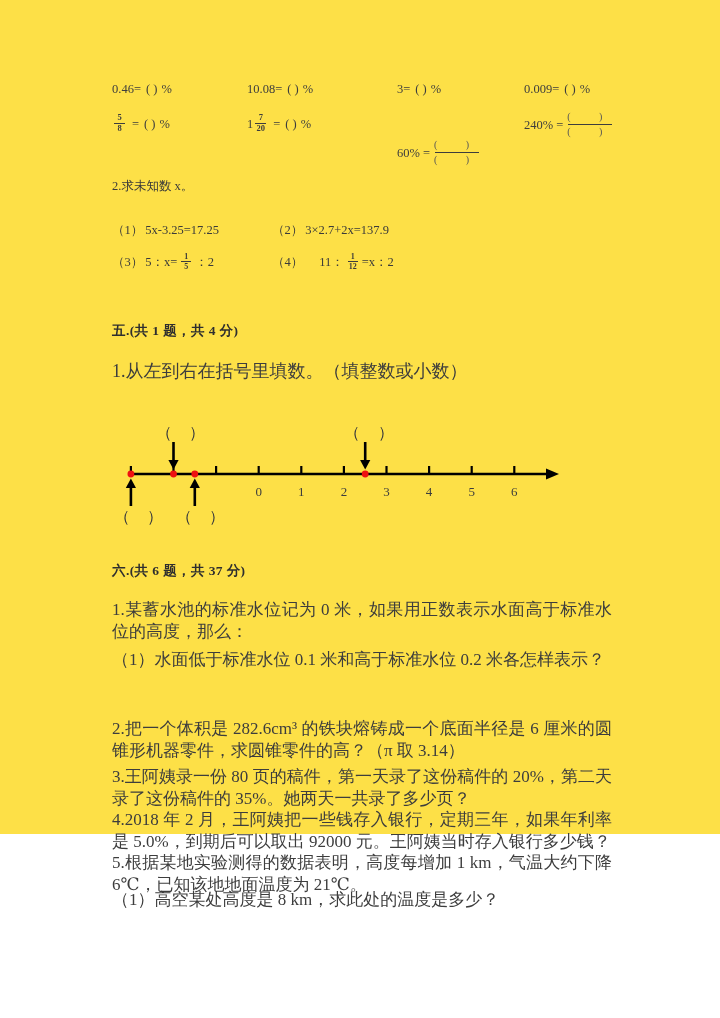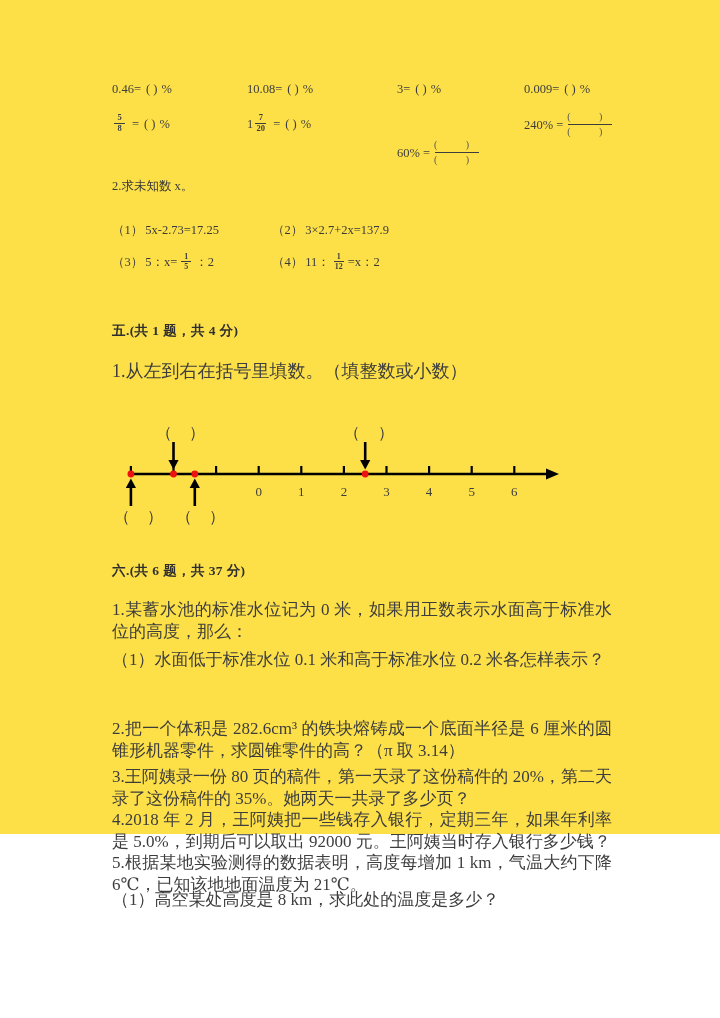--- a/index.html
+++ b/index.html
@@ -256,41 +256,41 @@
       </span>
     </div>
   </div>
 
   <div class="eq-title">2.求未知数 x。</div>
 
   <div class="eq-grid">
     <div class="eq-row">
       <span class="eq-item" style="left:0px;">
         <span>（1）</span>
-        <span style="margin-left:2px">5x-2.73=17.25</span>
+        <span style="margin-left:2px">5x-3.25=17.25</span>
       </span>
       <span class="eq-item" style="left:160px;">
         <span>（2）</span>
         <span style="margin-left:2px">3×2.7+2x=137.9</span>
       </span>
     </div>
     <div class="eq-row">
       <span class="eq-item" style="left:0px;">
         <span>（3）</span>
         <span style="margin-left:2px">5：x=</span>
         <span class="sm-frac">
           <span class="n">1</span>
           <span class="bar"></span>
           <span class="d">5</span>
         </span>
         <span>：2</span>
       </span>
       <span class="eq-item" style="left:160px;">
         <span>（4）</span>
-        <span style="margin-left:2px">11：</span>
+        <span style="margin-left:16px">11：</span>
         <span class="sm-frac">
           <span class="n">1</span>
           <span class="bar"></span>
           <span class="d">12</span>
         </span>
         <span>=x：2</span>
       </span>
     </div>
   </div>
 

